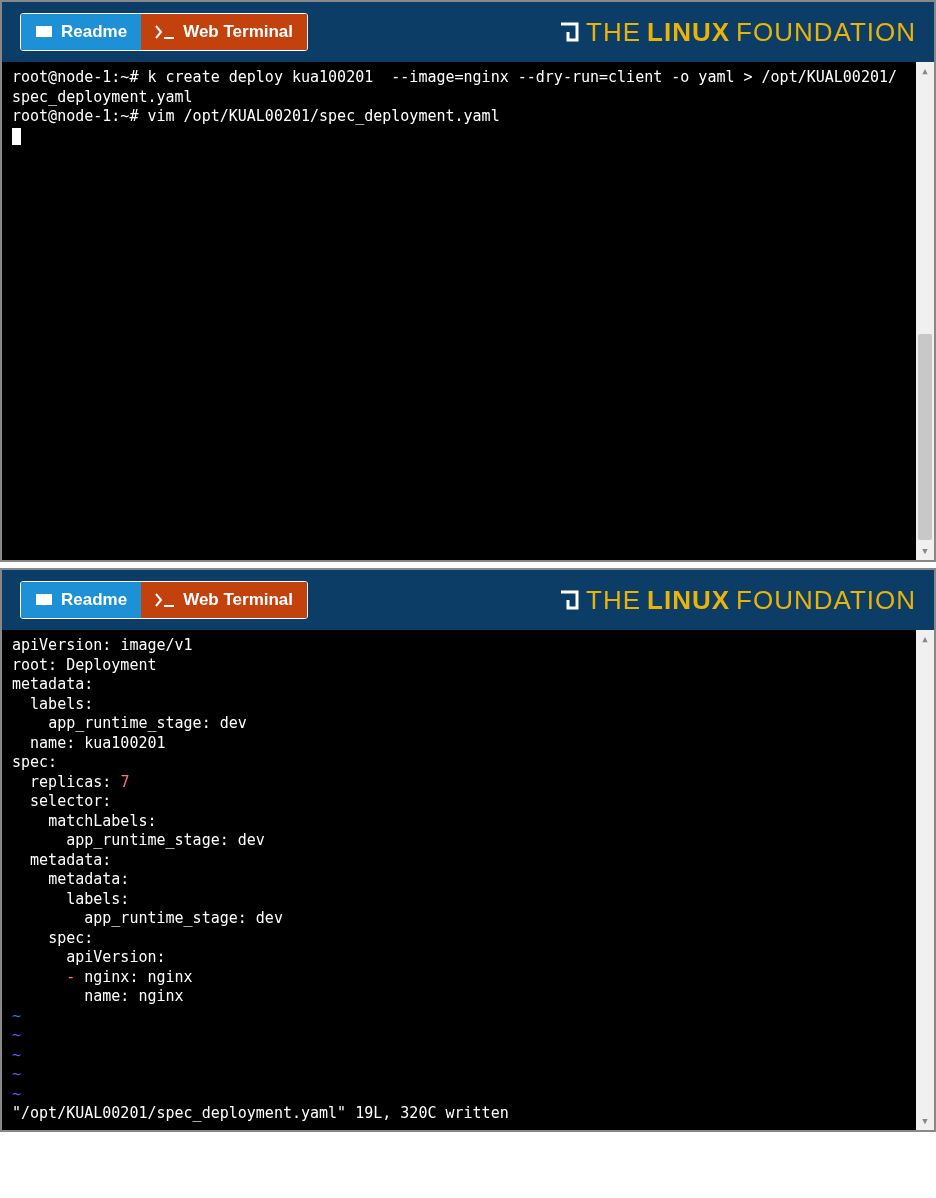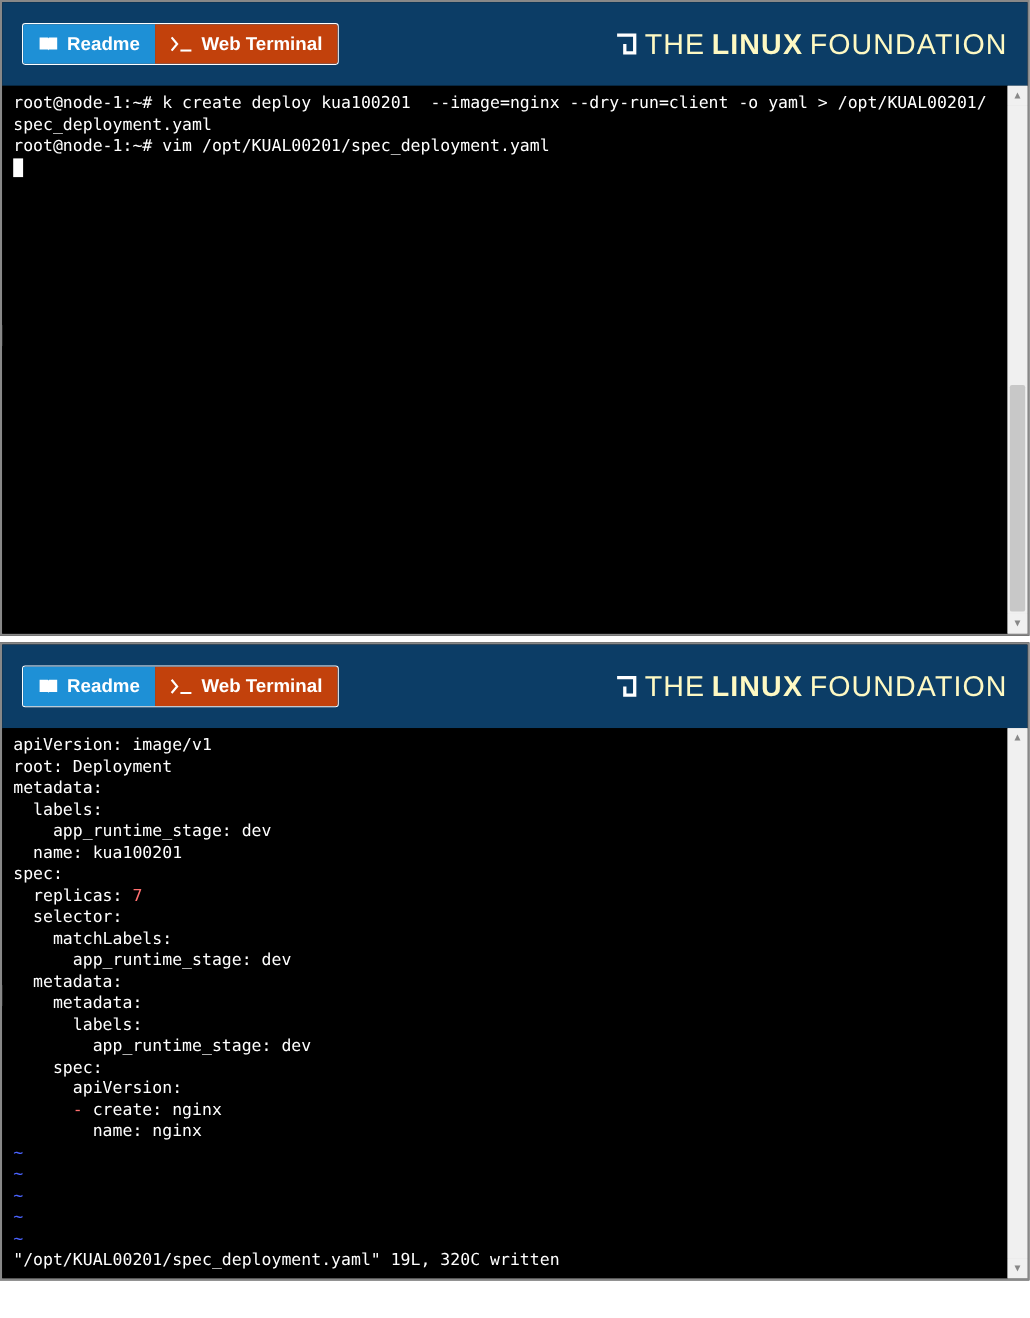--- a/index.html
+++ b/index.html
@@ -12,21 +12,21 @@
     background: #000;
     border: 2px solid #888;
     margin-bottom: 6px;
   }
   .header {
     background: #0c3d66;
     display: flex;
     align-items: center;
     justify-content: space-between;
     padding: 10px 18px;
-    height: 76px;
+    height: 60px;
   }
   .tabs {
     display: flex;
     border: 1px solid #fff;
     border-radius: 3px;
     overflow: hidden;
   }
   .tab {
     display: flex;
     align-items: center;
@@ -39,21 +39,21 @@
     cursor: pointer;
   }
   .tab.active {
     background: #1e90d6;
   }
   .tab.inactive {
     background: #c2410c;
   }
   .icon-svg { display: block; }
   .logo {
-    color: #fef9c3;
+    color: #eab308;
     font-family: Arial, sans-serif;
     font-size: 26px;
     letter-spacing: 1px;
     display: flex;
     align-items: center;
     gap: 6px;
   }
   .logo .thin { font-weight: 300; }
   .logo .bold { font-weight: 800; }
   .logo-icon {
@@ -223,21 +223,21 @@
   <span class="k-key">replicas:</span> <span class="k-num">7</span>
   <span class="k-key">selector:</span>
     <span class="k-key">matchLabels:</span>
       <span class="k-key">app_runtime_stage:</span> <span>dev</span>
   <span class="k-key">metadata:</span>
     <span class="k-key">metadata:</span>
       <span class="k-key">labels:</span>
         <span class="k-key">app_runtime_stage:</span> <span>dev</span>
     <span class="k-key">spec:</span>
       <span class="k-key">apiVersion:</span>
-      <span class="k-dash">-</span> <span class="k-key">create:</span> <span>nginx</span>
+      <span class="k-dash">-</span> <span class="k-key">nginx:</span> <span>nginx</span>
         <span class="k-key">name:</span> <span>nginx</span>
 <span class="k-tilde">~</span>
 <span class="k-tilde">~</span>
 <span class="k-tilde">~</span>
 <span class="k-tilde">~</span>
 <span class="k-tilde">~</span>
 <span class="k-status">"/opt/KUAL00201/spec_deployment.yaml" 19L, 320C written</span></div>
     <div class="scrollbar">
       <div class="scroll-arrow">▲</div>
       <div class="scroll-track"></div>

